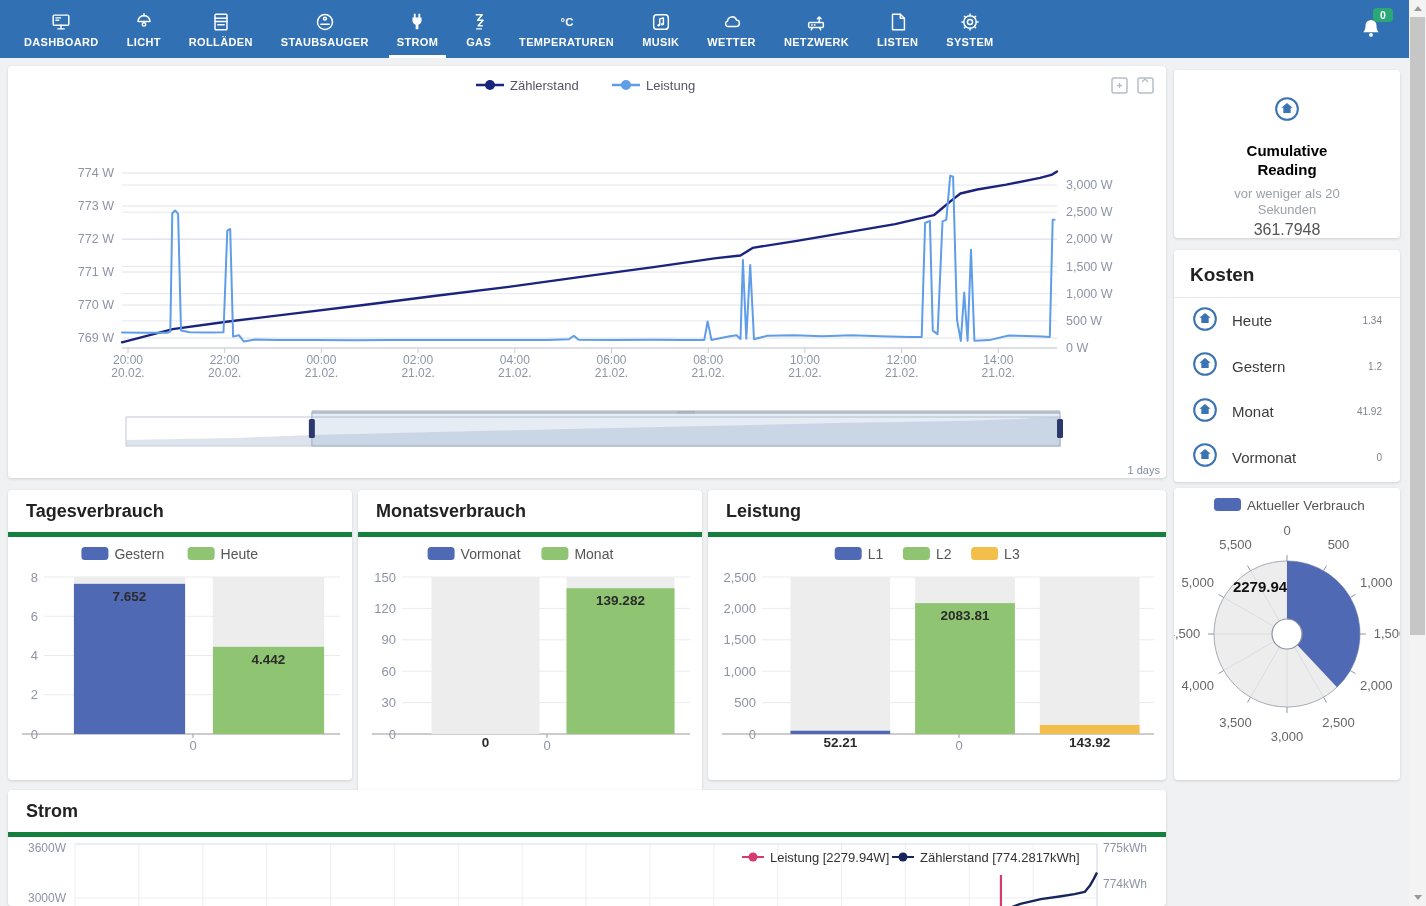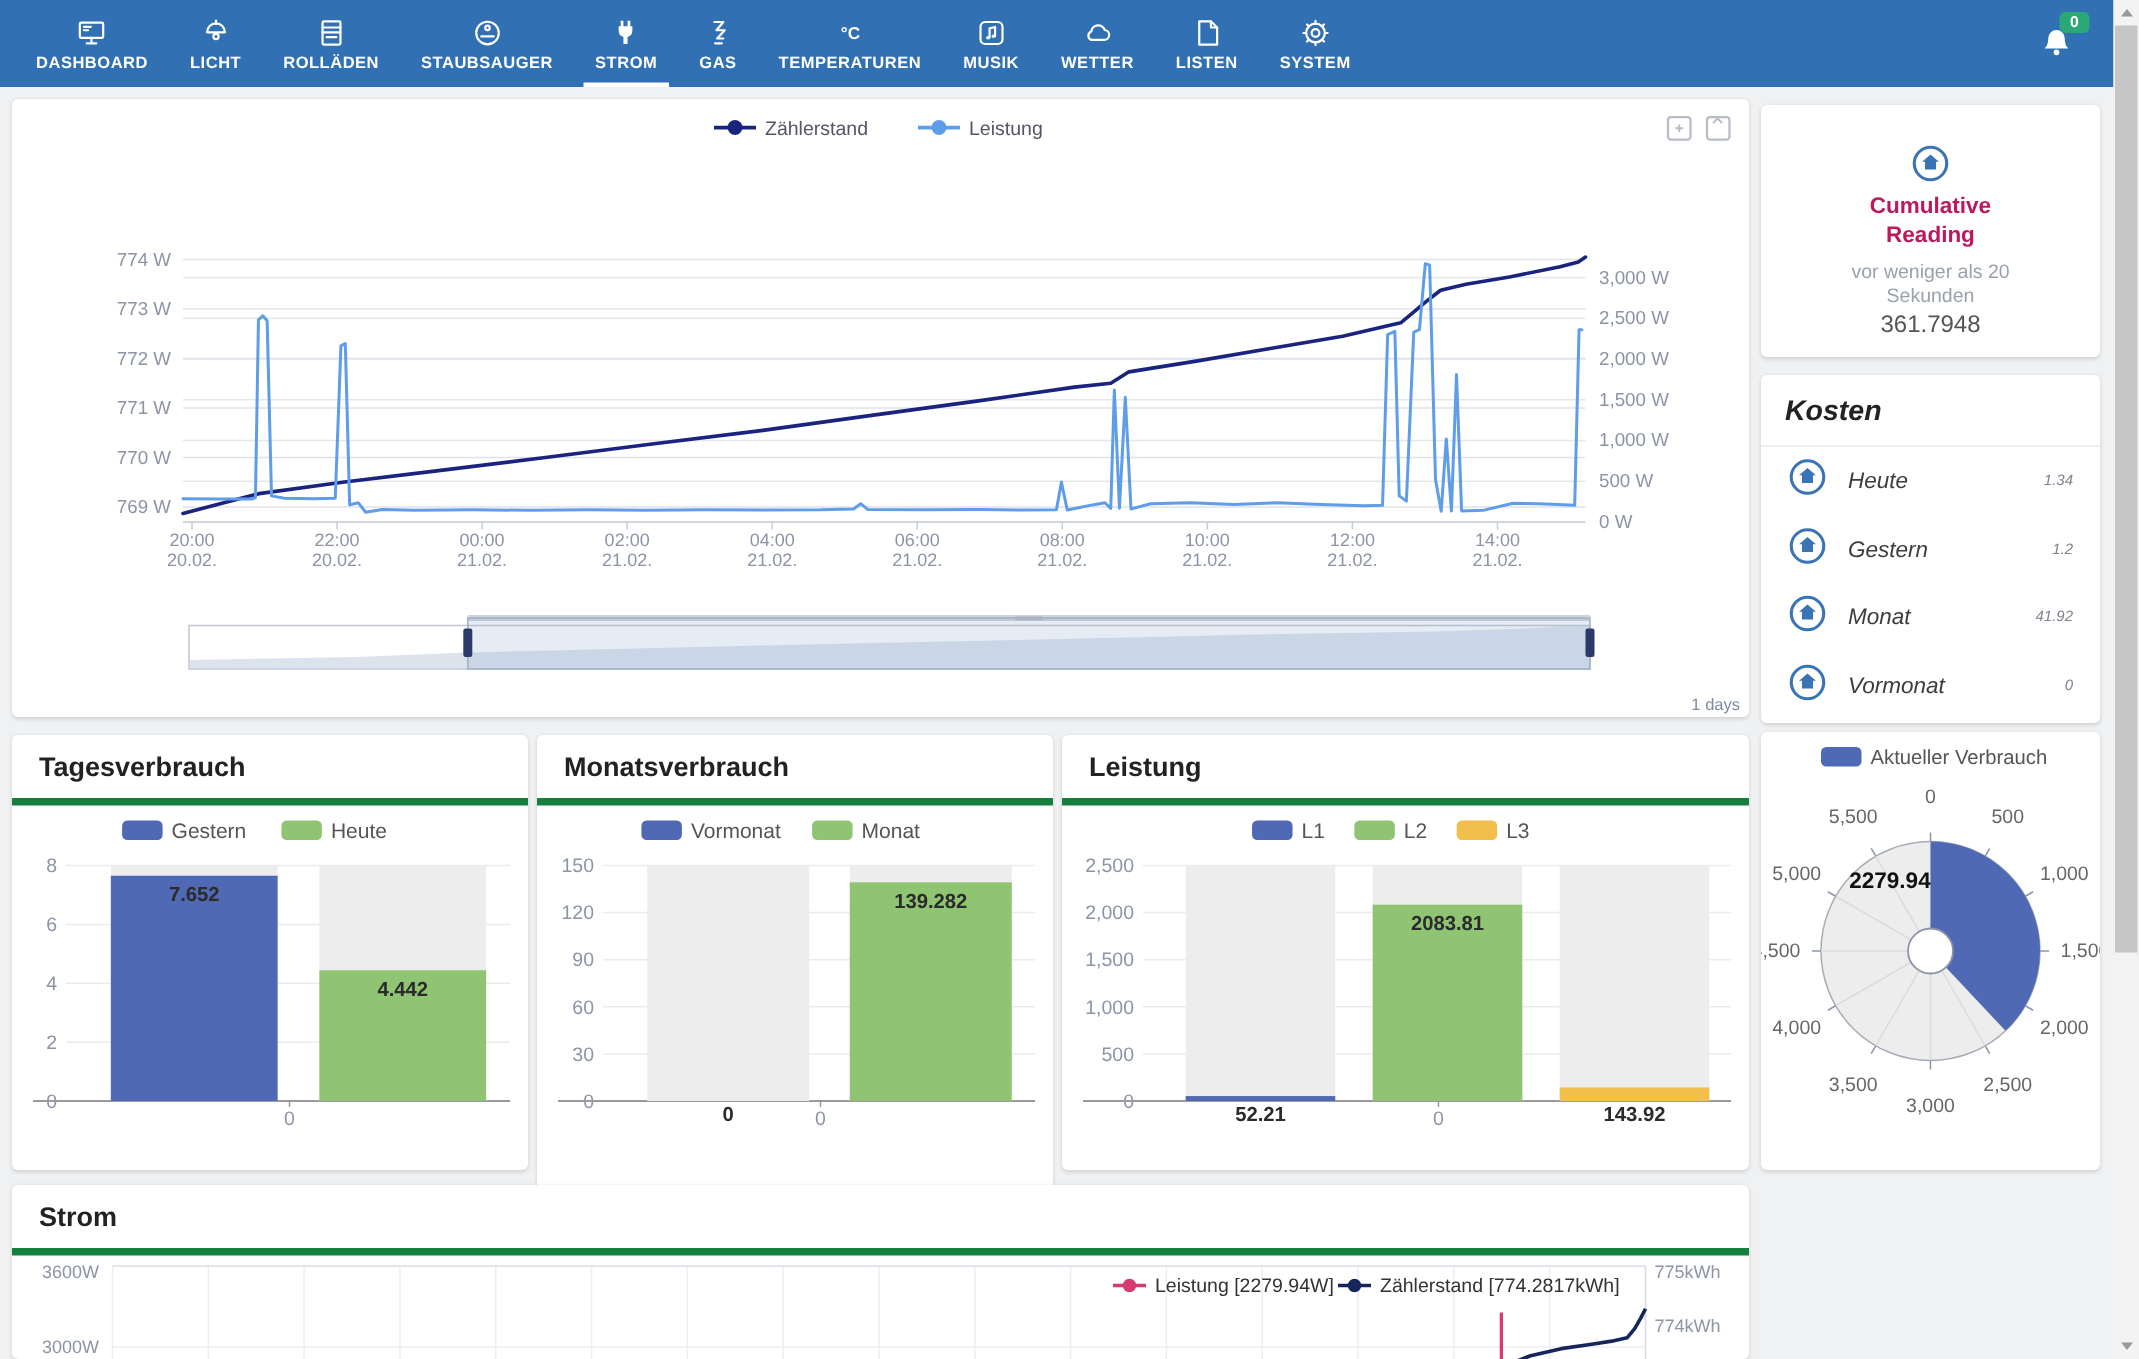--- a/index.html
+++ b/index.html
@@ -11,30 +11,30 @@
   .nav-item .lbl{font-size:11px;font-weight:700;letter-spacing:.35px;white-space:nowrap;}
   .nav-item.active::after{content:"";position:absolute;left:6px;right:6px;bottom:0;height:3px;background:#fff;}
   .nav-item svg{display:block;}
   .nav-bell{margin-left:auto;margin-right:26px;display:flex;align-items:center;position:relative;cursor:pointer;}
   .badge{position:absolute;top:8px;right:-10px;min-width:12px;padding:1px 4px;background:#2aa876;color:#fff;font-size:10.5px;font-weight:700;border-radius:4px;text-align:center;}
   
   .card{position:absolute;background:#fff;border-radius:4px;box-shadow:0 1px 3px rgba(0,0,0,.14);box-sizing:border-box;overflow:hidden;}
   .card-title{font-size:18px;font-weight:700;color:#222;padding:11px 18px 10px;border-bottom:5px solid #15803d;}
   #card-main{left:8px;top:66px;width:1158px;height:412px;}
   #card-cumulative{left:1174px;top:70px;width:226px;height:168px;text-align:center;}
-  #card-kosten{left:1174px;top:250px;width:226px;height:232px;font-style:italic;}
+  #card-kosten{left:1174px;top:250px;width:226px;height:232px;}
   #card-gauge{left:1174px;top:488px;width:226px;height:292px;}
   #card-tages{left:8px;top:490px;width:344px;height:290px;}
   #card-monats{left:358px;top:490px;width:344px;height:350px;}
   #card-leistung{left:708px;top:490px;width:458px;height:290px;}
   #card-strom{left:8px;top:790px;width:1158px;height:116px;}
   .slider-days{position:absolute;right:6px;bottom:2px;font-size:11px;color:#7d8aa0;}
   
   #card-cumulative .inner{padding-top:26px;display:flex;flex-direction:column;align-items:center;}
-  .cum-title{font-size:15px;font-weight:600;color:#be185d;max-width:120px;line-height:1.25;margin-top:2px;}
+  .cum-title{font-size:15px;font-weight:600;color:#000000;max-width:120px;line-height:1.25;margin-top:16px;}
   .cum-sub{font-size:13px;color:#9aa1ab;max-width:150px;line-height:1.3;margin-top:6px;}
   .cum-value{font-size:16px;color:#555;margin-top:2px;}
   
   .kosten-title{font-size:19px;font-weight:700;color:#222;padding:14px 16px 11px;border-bottom:1px solid #e9e9e9;}
   .kosten-row{display:flex;align-items:center;height:45.5px;padding:0 18px;}
   .kosten-label{font-size:15px;color:#3c3c3c;margin-left:14px;}
   .kosten-value{margin-left:auto;font-size:10px;color:#7d848d;}
   
   .scrollbar{position:absolute;right:0;top:0;width:17px;height:906px;background:#f3f3f3;}
   .scroll-thumb{position:absolute;left:1px;right:1px;top:17px;height:618px;background:#c6c6c6;}
@@ -107,20 +107,30 @@
           <circle cx="9.4" cy="15.5" r="1.3" fill="#fff"></circle>
           <circle cx="13.4" cy="14.4" r="1.3" fill="#fff"></circle>
         </svg>
     <span class="lbl">MUSIK</span>
   </div>
       <div class="nav-item">
     <svg width="22" height="22" viewBox="0 0 24 24">
           <path d="M7.2 17h9.3a3.6 3.6 0 0 0 .4-7.18 5 5 0 0 0-9.72 1.1A3.2 3.2 0 0 0 7.2 17z" stroke="#fff" stroke-width="1.6" fill="none" stroke-linecap="round" stroke-linejoin="round"></path>
         </svg>
     <span class="lbl">WETTER</span>
+  </div>
+      <div class="nav-item">
+    <svg width="22" height="22" viewBox="0 0 24 24">
+          <rect x="4" y="12.5" width="16" height="5.5" rx="1" stroke="#fff" stroke-width="1.6" fill="none" stroke-linecap="round" stroke-linejoin="round"></rect>
+          <circle cx="7.6" cy="15.2" r="1" fill="#fff"></circle>
+          <circle cx="10.6" cy="15.2" r="1" fill="#fff"></circle>
+          <path d="M15.5 12.5V6.5M13.5 8.5l2-2 2 2" stroke="#fff" stroke-width="1.6" fill="none" stroke-linecap="round" stroke-linejoin="round"></path>
+          <path d="M8 18.5l-1.2 2M16 18.5l1.2 2" stroke="#fff" stroke-width="1.6" fill="none" stroke-linecap="round" stroke-linejoin="round"></path>
+        </svg>
+    <span class="lbl">NETZWERK</span>
   </div>
       <div class="nav-item">
     <svg width="22" height="22" viewBox="0 0 24 24">
           <path d="M6 3.5h8.5l4.5 4.5v12.5H6z" stroke="#fff" stroke-width="1.6" fill="none" stroke-linecap="round" stroke-linejoin="round"></path>
           <path d="M14.5 3.5V8H19" stroke="#fff" stroke-width="1.6" fill="none" stroke-linecap="round" stroke-linejoin="round"></path>
         </svg>
     <span class="lbl">LISTEN</span>
   </div>
       <div class="nav-item">
     <svg width="22" height="22" viewBox="0 0 24 24">

